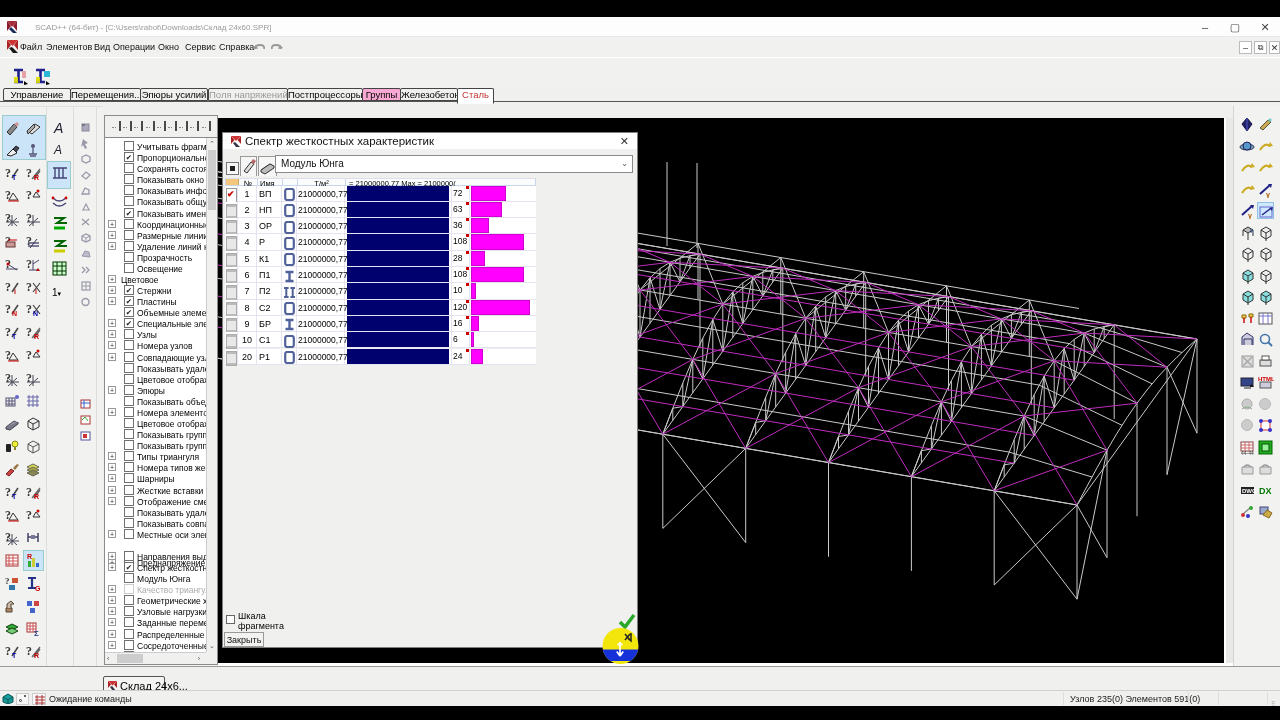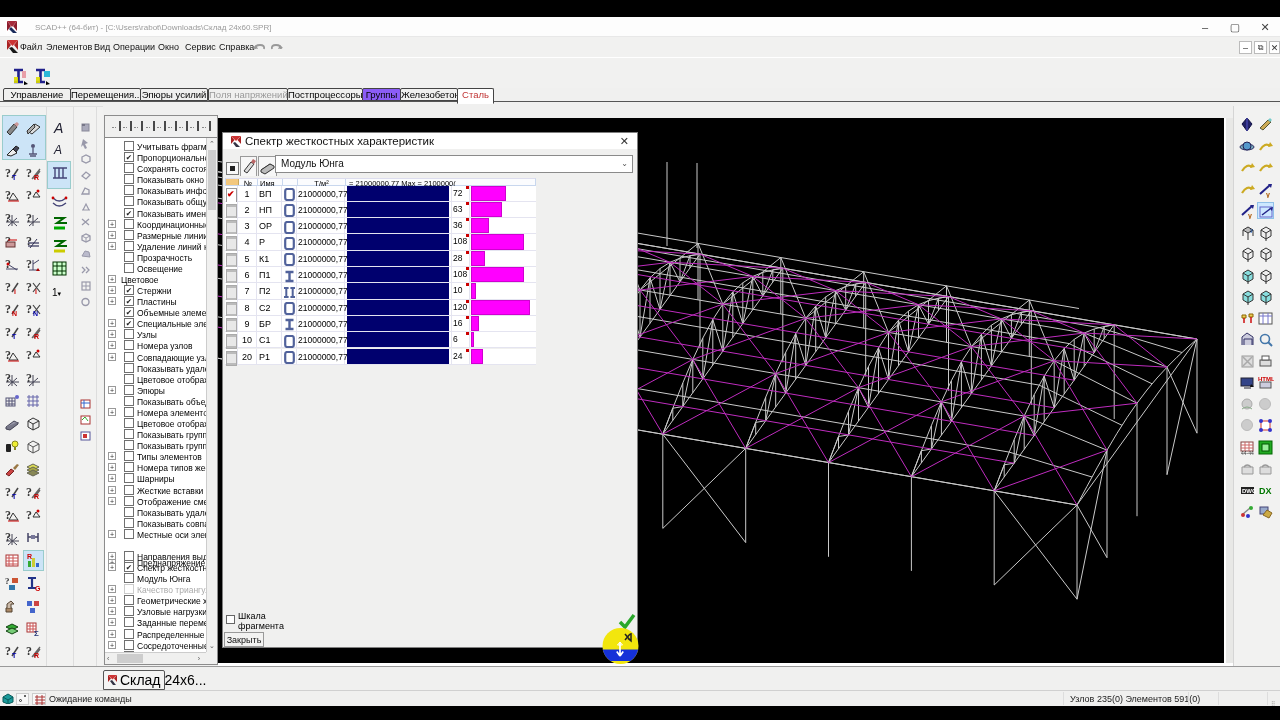--- a/index.html
+++ b/index.html
@@ -101,21 +101,21 @@
       <path d="M12 13l4 3-4 1z" fill="#000"></path>
     </svg>
 </div>
 <div class="abs tabrow">
 <span class="tabline"></span>
 <span class="tab" style="left:3px;width:68px;background:#f0f0ef;color:#000;">Управление</span>
     <span class="tab" style="left:70px;width:71px;background:#f0f0ef;color:#000;">Перемещения...</span>
     <span class="tab" style="left:140px;width:68px;background:#f0f0ef;color:#000;">Эпюры усилий</span>
     <span class="tab" style="left:208px;width:80px;background:#f0f0ef;color:#999;">Поля напряжений</span>
     <span class="tab" style="left:287px;width:76px;background:#f0f0ef;color:#000;">Постпроцессоры</span>
-    <span class="tab" style="left:362px;width:39px;background:#8b5cf6;color:#000;">Группы</span>
+    <span class="tab" style="left:362px;width:39px;background:#f9a8d4;color:#000;">Группы</span>
     <span class="tab" style="left:400px;width:58px;background:#f0f0ef;color:#000;">Железобетон</span>
     <span class="tab" style="left:457px;width:37px;background:#fff;color:#c03434;height:16px;z-index:3;border-bottom:1px solid #fff;">Сталь</span>
   </div>
 <div class="abs workbg"></div>
 <div class="cstrip"></div>
 <div class="abs" style="left:218px;top:663px;width:1015px;height:4px;background:#fff"></div>
 <div class="abs canvas">
     <svg width="1014" height="545" viewBox="0 0 1014 545" style="position:absolute;left:0;top:0">
       <g transform="translate(-218,-118)">
         <path d="M497.2 405.9L617.2 239.9M547.2 291.3L557.2 275.8M557.2 275.8L567.2 263.6M567.2 263.6L577.2 254.5M577.2 254.5L587.2 248.1M587.2 248.1L597.2 244.1M597.2 244.1L607.2 241.6M607.2 241.6L617.2 239.9M557.2 322.9L557.2 275.8M567.2 309.1L567.2 263.6M577.2 295.3L577.2 254.5M587.2 281.4L587.2 248.1M597.2 267.6L597.2 244.1M607.2 253.8L607.2 241.6M617.2 239.9L617.2 239.9M547.2 291.3L557.2 322.9M557.2 322.9L567.2 263.6M567.2 263.6L577.2 295.3M577.2 295.3L587.2 248.1M587.2 248.1L597.2 267.6M597.2 267.6L607.2 241.6M607.2 241.6L617.2 239.9M617.2 239.9L617.2 334.1M580 420.1L700 254.1M580 420.1L590 394.1M590 394.1L600 368.9M600 368.9L610 345.3M610 345.3L620 324M620 324L630 305.4M630 305.4L640 290M640 290L650 277.8M650 277.8L660 268.6M660 268.6L670 262.3M670 262.3L680 258.2M680 258.2L690 255.7M690 255.7L700 254.1M580 420.1L580 420.1M590 406.3L590 394.1M600 392.4L600 368.9M610 378.6L610 345.3M620 364.8L620 324M630 350.9L630 305.4M640 337.1L640 290M650 323.3L650 277.8M660 309.4L660 268.6M670 295.6L670 262.3M680 281.8L680 258.2M690 267.9L690 255.7M700 254.1L700 254.1M580 420.1L590 394.1M590 394.1L600 392.4M600 392.4L610 345.3M610 345.3L620 364.8M620 364.8L630 305.4M630 305.4L640 337.1M640 337.1L650 277.8M650 277.8L660 309.4M660 309.4L670 262.3M670 262.3L680 281.8M680 281.8L690 255.7M690 255.7L700 254.1M580 420.1L580 514.3M700 254.1L700 348.3M662.8 434.2L782.8 268.2M662.8 434.2L672.8 408.2M672.8 408.2L682.8 383M682.8 383L692.8 359.4M692.8 359.4L702.8 338.1M702.8 338.1L712.8 319.6M712.8 319.6L722.8 304.1M722.8 304.1L732.8 291.9M732.8 291.9L742.8 282.8M742.8 282.8L752.8 276.4M752.8 276.4L762.8 272.4M762.8 272.4L772.8 269.9M772.8 269.9L782.8 268.2M662.8 434.2L662.8 434.2M672.8 420.4L672.8 408.2M682.8 406.6L682.8 383M692.8 392.7L692.8 359.4M702.8 378.9L702.8 338.1M712.8 365.1L712.8 319.6M722.8 351.2L722.8 304.1M732.8 337.4L732.8 291.9M742.8 323.6L742.8 282.8M752.8 309.7L752.8 276.4M762.8 295.9L762.8 272.4M772.8 282.1L772.8 269.9M782.8 268.2L782.8 268.2M662.8 434.2L672.8 408.2M672.8 408.2L682.8 406.6M682.8 406.6L692.8 359.4M692.8 359.4L702.8 378.9M702.8 378.9L712.8 319.6M712.8 319.6L722.8 351.2M722.8 351.2L732.8 291.9M732.8 291.9L742.8 323.6M742.8 323.6L752.8 276.4M752.8 276.4L762.8 295.9M762.8 295.9L772.8 269.9M772.8 269.9L782.8 268.2M662.8 434.2L662.8 528.4M782.8 268.2L782.8 362.4M745.7 448.4L865.7 282.4M745.7 448.4L755.7 422.4M755.7 422.4L765.7 397.2M765.7 397.2L775.7 373.6M775.7 373.6L785.7 352.3M785.7 352.3L795.7 333.7M795.7 333.7L805.7 318.3M805.7 318.3L815.7 306.1M815.7 306.1L825.7 296.9M825.7 296.9L835.7 290.6M835.7 290.6L845.7 286.5M845.7 286.5L855.7 284M855.7 284L865.7 282.4M745.7 448.4L745.7 448.4M755.7 434.6L755.7 422.4M765.7 420.7L765.7 397.2M775.7 406.9L775.7 373.6M785.7 393.1L785.7 352.3M795.7 379.2L795.7 333.7M805.7 365.4L805.7 318.3M815.7 351.6L815.7 306.1M825.7 337.7L825.7 296.9M835.7 323.9L835.7 290.6M845.7 310.1L845.7 286.5M855.7 296.2L855.7 284M865.7 282.4L865.7 282.4M745.7 448.4L755.7 422.4M755.7 422.4L765.7 420.7M765.7 420.7L775.7 373.6M775.7 373.6L785.7 393.1M785.7 393.1L795.7 333.7M795.7 333.7L805.7 365.4M805.7 365.4L815.7 306.1M815.7 306.1L825.7 337.7M825.7 337.7L835.7 290.6M835.7 290.6L845.7 310.1M845.7 310.1L855.7 284M855.7 284L865.7 282.4M745.7 448.4L745.7 542.6M865.7 282.4L865.7 376.6M828.5 462.6L948.5 296.5M828.5 462.6L838.5 436.5M838.5 436.5L848.5 411.3M848.5 411.3L858.5 387.7M858.5 387.7L868.5 366.4M868.5 366.4L878.5 347.9M878.5 347.9L888.5 332.4M888.5 332.4L898.5 320.2M898.5 320.2L908.5 311.1M908.5 311.1L918.5 304.7M918.5 304.7L928.5 300.7M928.5 300.7L938.5 298.2M938.5 298.2L948.5 296.5M828.5 462.6L828.5 462.6M838.5 448.7L838.5 436.5M848.5 434.9L848.5 411.3M858.5 421L858.5 387.7M868.5 407.2L868.5 366.4M878.5 393.4L878.5 347.9M888.5 379.5L888.5 332.4M898.5 365.7L898.5 320.2M908.5 351.9L908.5 311.1M918.5 338L918.5 304.7M928.5 324.2L928.5 300.7M938.5 310.4L938.5 298.2M948.5 296.5L948.5 296.5M828.5 462.6L838.5 436.5M838.5 436.5L848.5 434.9M848.5 434.9L858.5 387.7M858.5 387.7L868.5 407.2M868.5 407.2L878.5 347.9M878.5 347.9L888.5 379.5M888.5 379.5L898.5 320.2M898.5 320.2L908.5 351.9M908.5 351.9L918.5 304.7M918.5 304.7L928.5 324.2M928.5 324.2L938.5 298.2M938.5 298.2L948.5 296.5M828.5 462.6L828.5 556.8M948.5 296.5L948.5 390.7M911.4 476.7L1031.3 310.7M911.4 476.7L921.4 450.7M921.4 450.7L931.4 425.5M931.4 425.5L941.4 401.9M941.4 401.9L951.4 380.6M951.4 380.6L961.4 362M961.4 362L971.4 346.6M971.4 346.6L981.4 334.4M981.4 334.4L991.4 325.2M991.4 325.2L1001.4 318.9M1001.4 318.9L1011.4 314.8M1011.4 314.8L1021.4 312.3M1021.4 312.3L1031.3 310.7M911.4 476.7L911.4 476.7M921.4 462.9L921.4 450.7M931.4 449L931.4 425.5M941.4 435.2L941.4 401.9M951.4 421.4L951.4 380.6M961.4 407.5L961.4 362M971.4 393.7L971.4 346.6M981.4 379.9L981.4 334.4M991.4 366L991.4 325.2M1001.4 352.2L1001.4 318.9M1011.4 338.4L1011.4 314.8M1021.4 324.5L1021.4 312.3M1031.3 310.7L1031.3 310.7M911.4 476.7L921.4 450.7M921.4 450.7L931.4 449M931.4 449L941.4 401.9M941.4 401.9L951.4 421.4M951.4 421.4L961.4 362M961.4 362L971.4 393.7M971.4 393.7L981.4 334.4M981.4 334.4L991.4 366M991.4 366L1001.4 318.9M1001.4 318.9L1011.4 338.4M1011.4 338.4L1021.4 312.3M1021.4 312.3L1031.3 310.7M911.4 476.7L911.4 570.9M1031.3 310.7L1031.3 404.9M994.2 490.8L1114.2 324.8M994.2 490.8L1004.2 464.8M1004.2 464.8L1014.2 439.6M1014.2 439.6L1024.2 416M1024.2 416L1034.2 394.7M1034.2 394.7L1044.2 376.2M1044.2 376.2L1054.2 360.7M1054.2 360.7L1064.2 348.5M1064.2 348.5L1074.2 339.4M1074.2 339.4L1084.2 333M1084.2 333L1094.2 329M1094.2 329L1104.2 326.5M1104.2 326.5L1114.2 324.8M994.2 490.8L994.2 490.8M1004.2 477L1004.2 464.8M1014.2 463.2L1014.2 439.6M1024.2 449.3L1024.2 416M1034.2 435.5L1034.2 394.7M1044.2 421.7L1044.2 376.2M1054.2 407.8L1054.2 360.7M1064.2 394L1064.2 348.5M1074.2 380.2L1074.2 339.4M1084.2 366.3L1084.2 333M1094.2 352.5L1094.2 329M1104.2 338.7L1104.2 326.5M1114.2 324.8L1114.2 324.8M994.2 490.8L1004.2 464.8M1004.2 464.8L1014.2 463.2M1014.2 463.2L1024.2 416M1024.2 416L1034.2 435.5M1034.2 435.5L1044.2 376.2M1044.2 376.2L1054.2 407.8M1054.2 407.8L1064.2 348.5M1064.2 348.5L1074.2 380.2M1074.2 380.2L1084.2 333M1084.2 333L1094.2 352.5M1094.2 352.5L1104.2 326.5M1104.2 326.5L1114.2 324.8M994.2 490.8L994.2 585M1114.2 324.8L1114.2 419M1077 505L1197 339M1077 505L1087 486.3M1087 486.3L1097 467.9M1097 467.9L1107 450.2M1107 450.2L1117 433.3M1117 433.3L1127 417.6M1127 417.6L1137 403.2M1137 403.2L1147 390M1147 390L1157 378M1157 378L1167 367.2M1167 367.2L1177 357.2M1177 357.2L1187 347.9M1187 347.9L1197 339M1077 505L1077 599.2M1197 339L1197 433.2M615.2 285.8L615.2 229.2M698 299.9L698 243.4M780.8 314.1L780.8 257.5M863.7 328.2L863.7 271.7M946.5 342.4L946.5 285.8M1029.3 356.5L1029.3 300M532.3 215.1L557.2 275.8M615.2 229.2L557.2 275.8M615.2 229.2L640 290M698 243.4L640 290M698 243.4L722.8 304.1M780.8 257.5L722.8 304.1M780.8 257.5L805.7 318.3M863.7 271.7L805.7 318.3M863.7 271.7L888.5 332.4M946.5 285.8L888.5 332.4M946.5 285.8L971.4 346.6M1029.3 300L971.4 346.6M1029.3 300L1054.2 360.7M176.1 154.2L1079 308.5M83 335.2L994.2 490.8M994.2 490.8L1077 505M98 296.4L1009.2 452.1M1009.2 452.1L1092 477M113 260.4L1024.2 416M1024.2 416L1107 450.2M128 229.4L1039.2 385.1M1039.2 385.1L1122 425.3M143 205.1L1054.2 360.7M1054.2 360.7L1137 403.2M158 187.9L1069.2 343.6M1069.2 343.6L1152 383.8M173 177.4L1084.2 333M1084.2 333L1167 367.2M188 171.9L1099.2 327.6M1099.2 327.6L1182 352.5M203 169.2L1114.2 324.8M1114.2 324.8L1197 339M83 335.2L1077 505M203 169.2L1197 339M1107 450.2L1107 557.7M1137 403.2L1137 516.2M1167 367.2L1167 474.7M1077 505L1107 557.7M1077 599.2L1107 450.2M1167 367.2L1197 433.2M1167 474.7L1197 339M994.2 490.8L1077 599.2M994.2 585L1077 505M662.8 434.2L745.7 542.6M662.8 528.4L745.7 448.4M667 162L667 246M697 163L697 248" stroke="#c9c9c9" stroke-width="1" fill="none"></path>
@@ -581,21 +581,21 @@
           <span class="tcb"></span>
           <span class="ttx">Показывать группы</span>
         </div>
         <div style="position:absolute;left:0;top:302.2px;width:100%;height:11px">
           <span class="tcb"></span>
           <span class="ttx">Показывать группы</span>
         </div>
         <div style="position:absolute;left:0;top:313.2px;width:100%;height:11px">
           <span class="texp">+</span>
           <span class="tcb"></span>
-          <span class="ttx">Типы элементов</span>
+          <span class="ttx">Типы триангуля</span>
         </div>
         <div style="position:absolute;left:0;top:324.3px;width:100%;height:11px">
           <span class="texp">+</span>
           <span class="tcb"></span>
           <span class="ttx">Номера типов жест</span>
         </div>
         <div style="position:absolute;left:0;top:335.4px;width:100%;height:11px">
           <span class="texp">+</span>
           <span class="tcb"></span>
           <span class="ttx">Шарниры</span>
@@ -1102,21 +1102,21 @@
         <circle cx="18.5" cy="18" r="18"></circle>
       </clipPath>
     </defs>
 <circle cx="18.5" cy="18" r="18" fill="#f2e60d"></circle>
 <rect x="0" y="21.5" width="38" height="11.5" fill="#1531d8" clip-path="url(#cc)"></rect>
 <path d="M18 14v14M18 28l-3.2-4.4M18 28l3.2-4.4" stroke="#fff" stroke-width="1.7" fill="none"></path>
 <path d="M18 14l-2.5 3h5z" fill="none" stroke="#fff" stroke-width="1"></path>
 <path d="M23 6l5 6M28 6l-5 6M29 5v8l-3-2.5" stroke="#222" stroke-width="1.5" fill="none"></path>
 </svg>
 <div class="abs mdibar">
-<span style="position:absolute;left:103px;top:3px;width:62px;height:20px;background:#f4f4f3;border:1px solid #555;border-radius:2px 2px 0 0;font-size:14px;color:#000;line-height:18px">
+<span style="position:absolute;left:103px;top:9px;width:62px;height:20px;background:#f4f4f3;border:1px solid #555;border-radius:2px 2px 0 0;font-size:11px;color:#000;line-height:18px">
 <svg style="position:absolute;left:4px;top:4px" width="9" height="10">
         <path d="M0 0l3 3.5L0 7z" fill="#a22"></path>
         <path d="M9 0L6 3.5 9 7z" fill="#a22"></path>
         <path d="M0 0h9L4.5 4.5z" fill="#c33"></path>
         <path d="M2 6l3 4h3L4 5z" fill="#334"></path>
       </svg>
 <span style="position:absolute;left:16px;top:0;white-space:nowrap">Склад 24x6...</span>
     </span>
 </div>
 <div class="abs statusbar">

